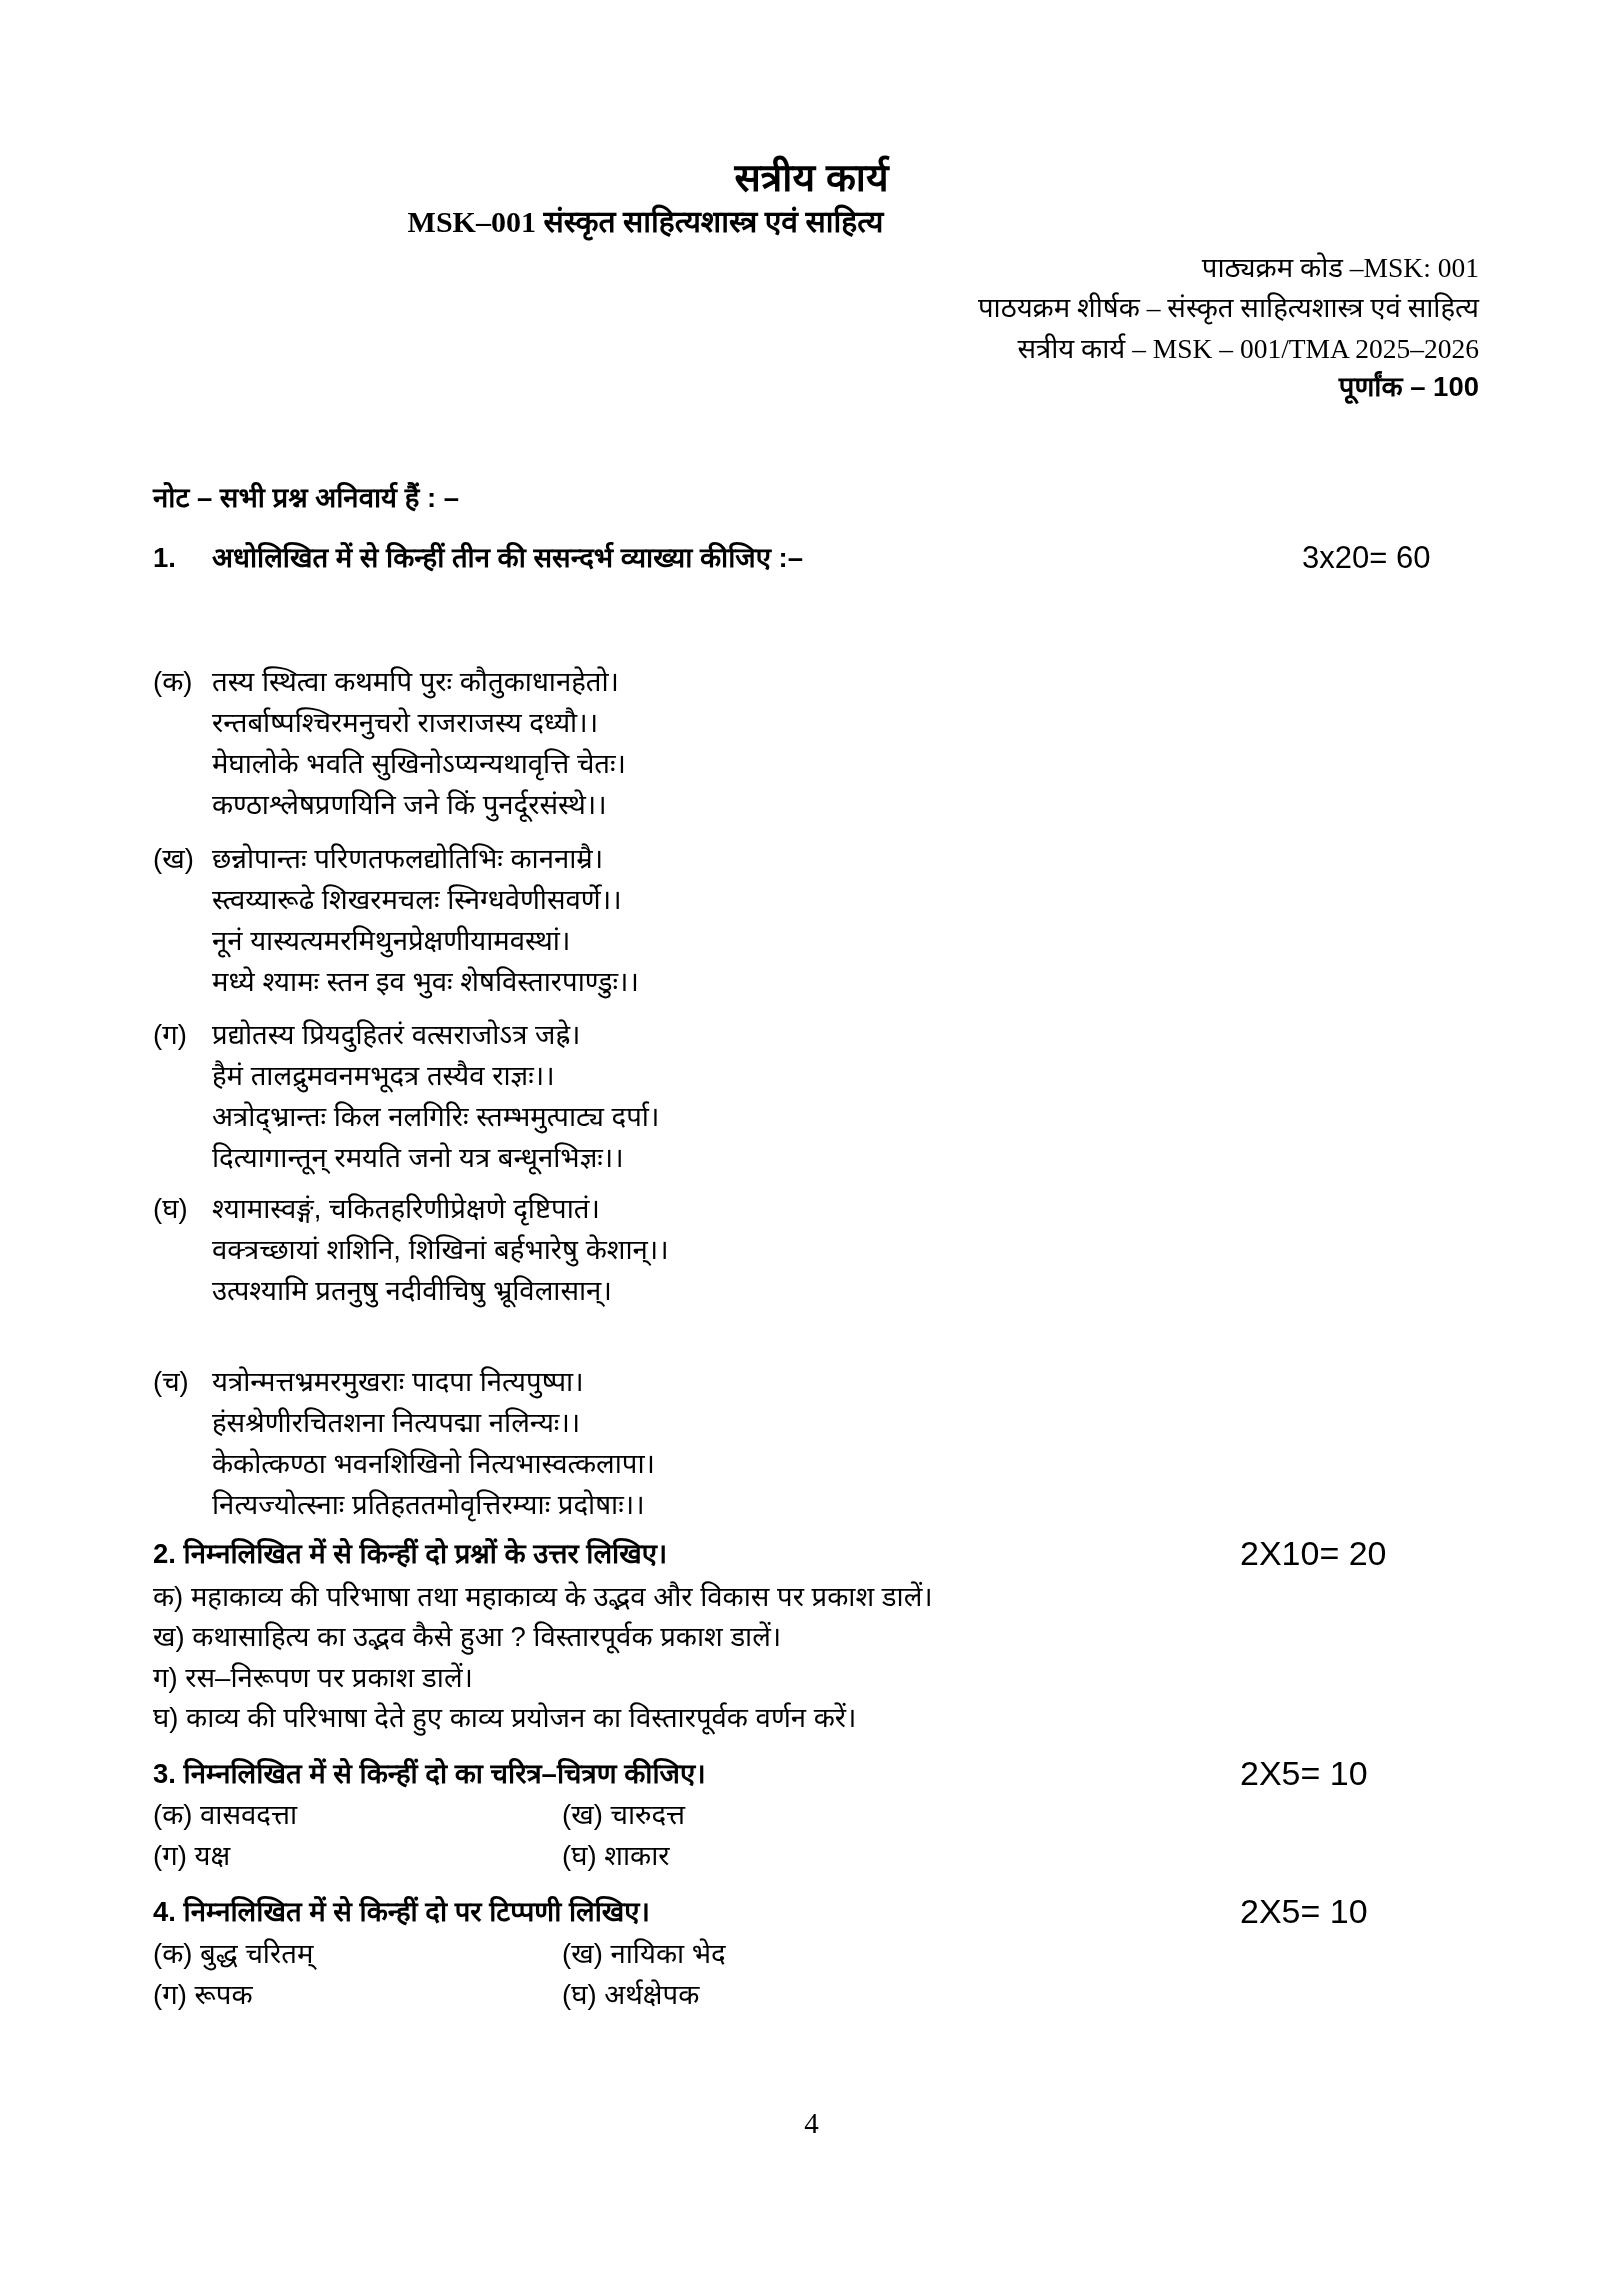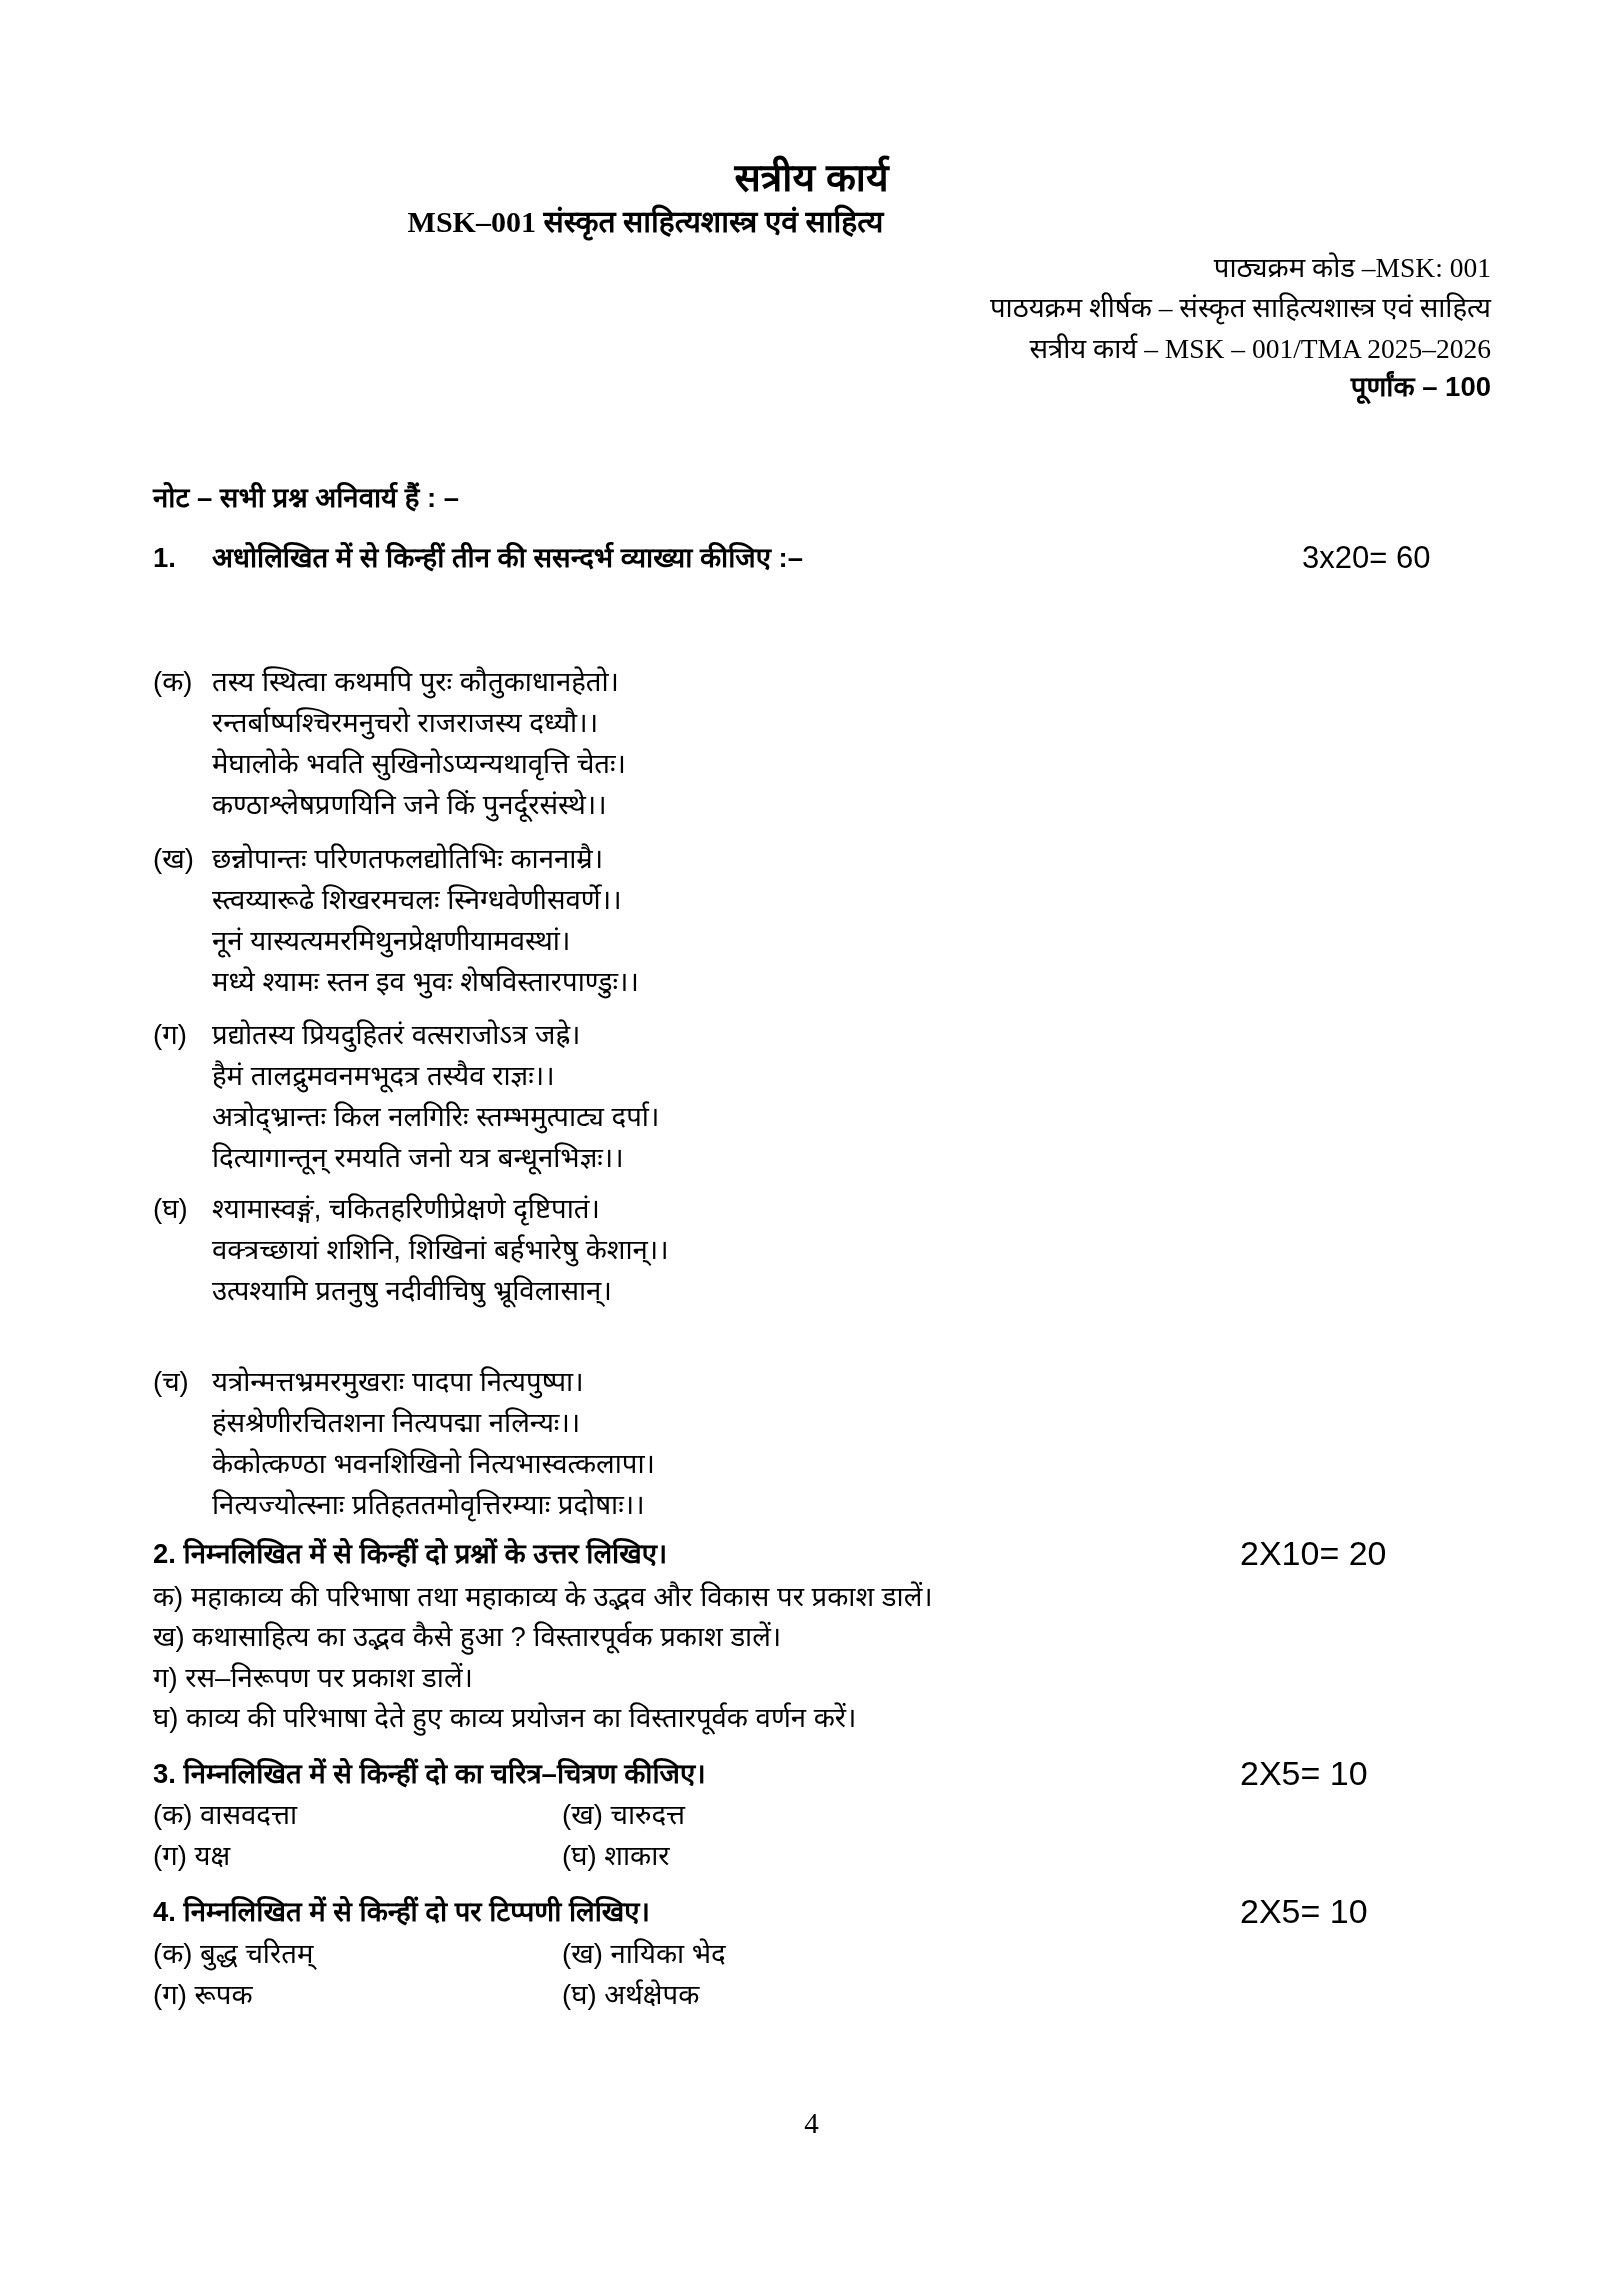--- a/index.html
+++ b/index.html
@@ -13,21 +13,21 @@
       left: 0; width: 1623px; text-align: center; top: 152px;
       font-size: 39px; font-weight: bold; line-height: 52px;
       font-family: "Liberation Sans", sans-serif;
     }
     .subtitle {
       left: 0; width: 1291px; text-align: center; top: 202px;
       font-size: 30px; font-weight: bold; line-height: 39px;
       font-family: "Liberation Serif", serif;
     }
     .meta {
-      right: 132px; text-align: left; font-size: 27.5px; line-height: 37px;
+      right: 144px; text-align: left; font-size: 27.5px; line-height: 37px;
       font-family: "Liberation Serif", serif;
     }
     .meta.bold { font-weight: bold; font-family: "Liberation Sans", sans-serif; font-size: 27.5px; }
     .note {
       left: 153px; top: 458px; font-size: 27.5px; font-weight: bold; line-height: 39px; margin-top: 20px;
     }
     .q-head {
       left: 153px; font-size: 27.5px; font-weight: bold; line-height: 39px;
     }
     .q-marks {

